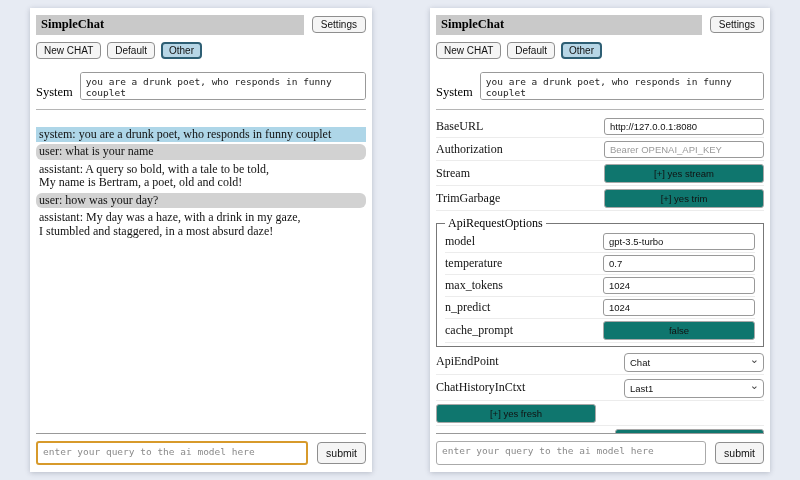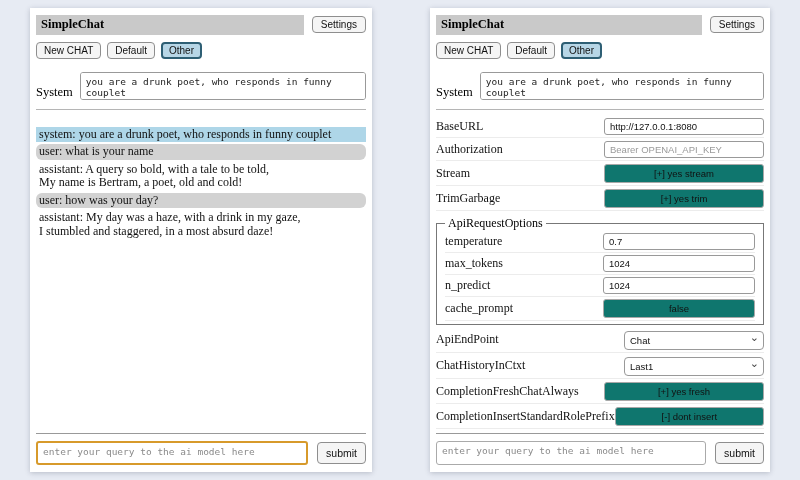--- a/index.html
+++ b/index.html
@@ -150,20 +150,24 @@
     <button class="sctl">[+] yes stream</button>
   </div>
   <div class="srow">
     <span class="slabel">TrimGarbage</span>
     <button class="sctl">[+] yes trim</button>
   </div>
 
   <fieldset class="apiopts">
     <legend>ApiRequestOptions</legend>
     <div class="srow">
+      <span class="slabel">model</span>
+      <input class="sctl" spellcheck="false" value="gpt-3.5-turbo" style="">
+    </div>
+    <div class="srow">
       <span class="slabel">temperature</span>
       <input class="sctl" spellcheck="false" value="0.7" style="">
     </div>
     <div class="srow">
       <span class="slabel">max_tokens</span>
       <input class="sctl" spellcheck="false" value="1024" style="">
     </div>
     <div class="srow">
       <span class="slabel">n_predict</span>
       <input class="sctl" spellcheck="false" value="1024" style="">
@@ -186,21 +190,20 @@
   <div class="srow">
     <span class="slabel">ChatHistoryInCtxt</span>
     <span class="selwrap">
       <select class="sctl">
         <option>Last1</option>
       </select>
       <span class="chev">⌄</span>
     </span>
   </div>
   <div class="srow">
-    <span class="slabel">CompletionFreshChatAlways</span>
     <button class="sctl">[+] yes fresh</button>
   </div>
   <div class="srow">
     <span class="slabel">CompletionInsertStandardRolePrefix</span>
     <button class="sctl">[-] dont insert</button>
   </div>
 
   <div class="querybar">
     <hr class="qline">
     <div class="qrow">

